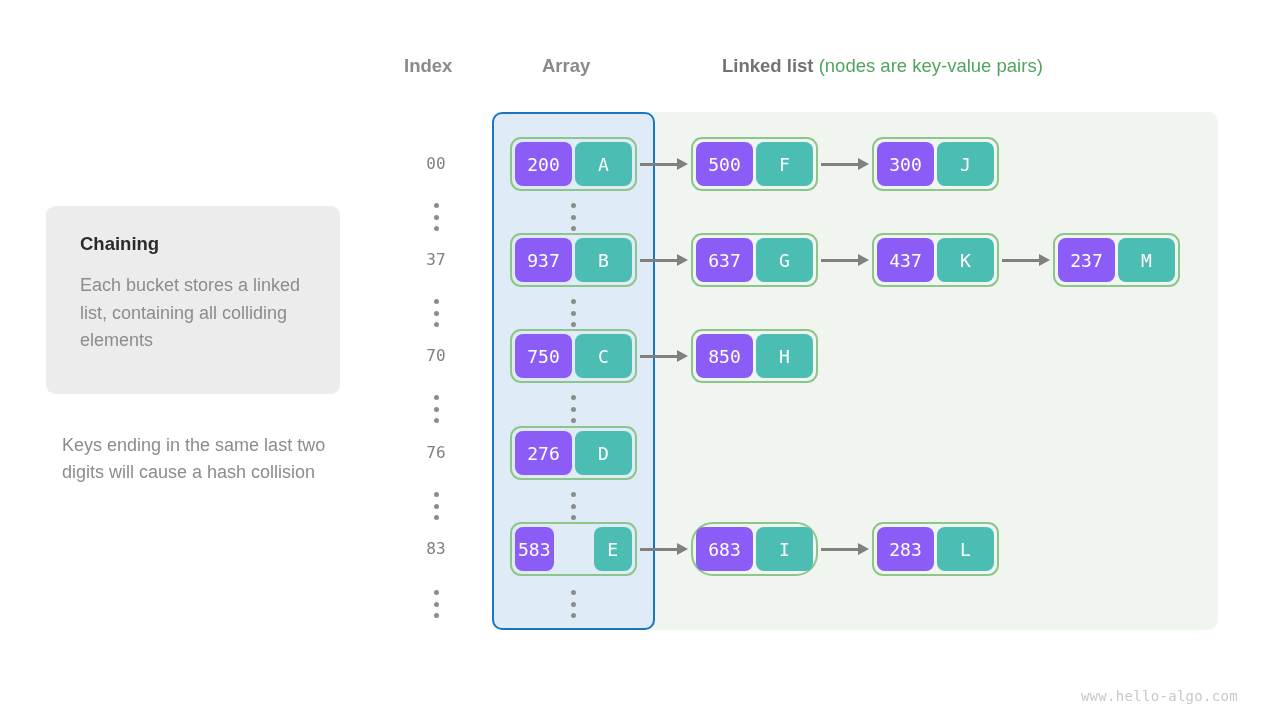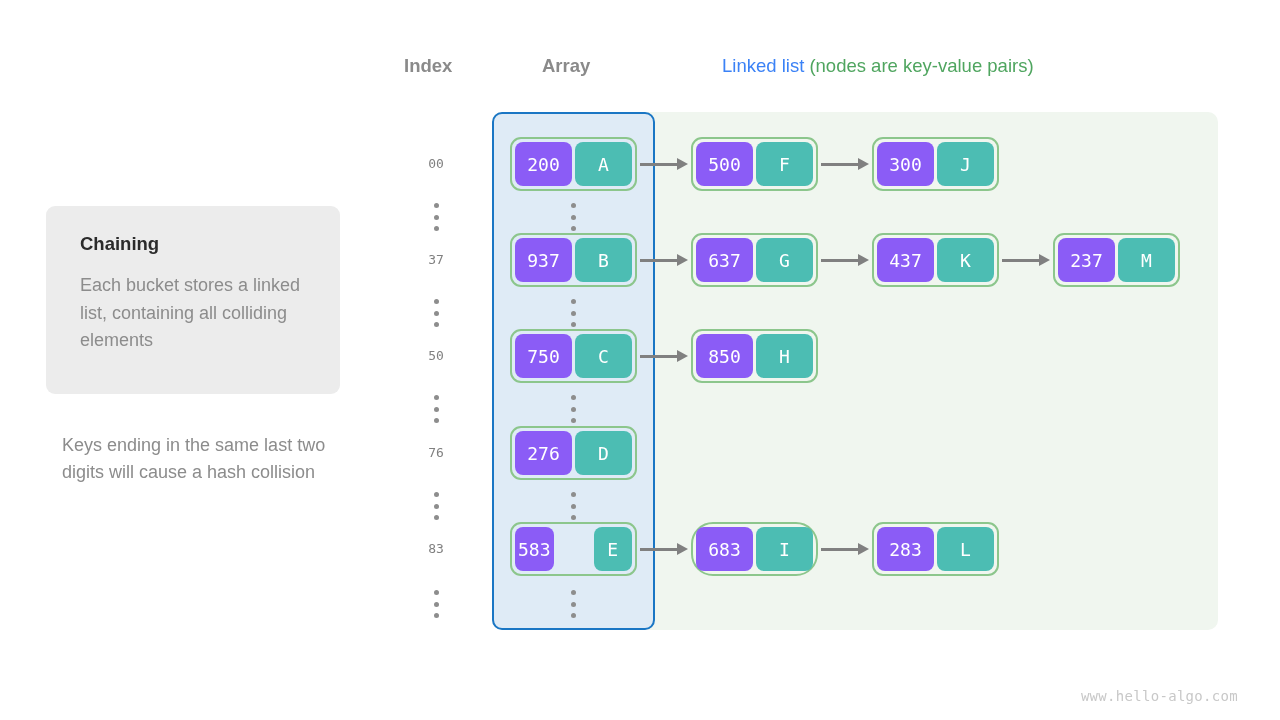--- a/index.html
+++ b/index.html
@@ -32,22 +32,22 @@
   }
   .hdr-index { left: 404px; top: 0; }
   .hdr-array { left: 542px; top: 0; }
   .hdr-linked {
     left: 722px;
     top: 0;
     font-weight: normal;
     color: #4aa койка;
   }
   .hdr-linked .ll-strong {
-    font-weight: normal;
-    color: #3b82f6;
+    font-weight: bold;
+    color: #737373;
   }
   .hdr-linked .ll-rest {
     font-weight: normal;
     color: #4fa55f;
   }
 
   
   .panel-linked {
     position: absolute;
     left: 492px;
@@ -120,21 +120,21 @@
     height: 54px;
   }
   .row-index {
     position: absolute;
     left: 404px;
     width: 64px;
     height: 54px;
     line-height: 54px;
     text-align: center;
     font-family: "DejaVu Sans Mono", monospace;
-    font-size: 13px;
+    font-size: 16px;
     color: #808080;
   }
   .nodes {
     position: absolute;
     left: 510px;
     top: 0;
     height: 54px;
   }
 
   
@@ -292,21 +292,21 @@
           <div class="shaft" style="width: 38px;"></div>
           <div class="head" style="left: 37px;"></div>
         </div>
         <div class="node" style="left: 543px;">
           <div class="cell cell-key">237</div>
           <div class="cell cell-val">M</div>
         </div>
       </div>
     </div>
     <div class="row" style="top: 329px; width: 1280px;">
-      <div class="row-index">50</div>
+      <div class="row-index">70</div>
       <div class="nodes" style="width: 308px;">
         <div class="node" style="left: 0px;">
           <div class="cell cell-key">750</div>
           <div class="cell cell-val">C</div>
         </div>
         <div class="arrow" style="left: 130px; width: 48px;">
           <div class="shaft" style="width: 38px;"></div>
           <div class="head" style="left: 37px;"></div>
         </div>
         <div class="node" style="left: 181px;">

